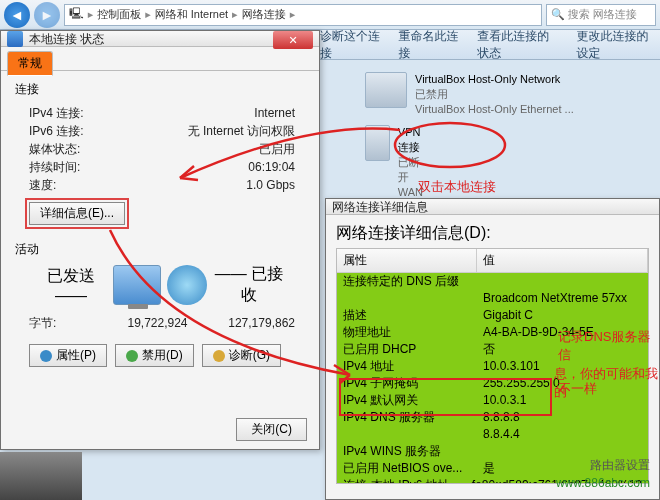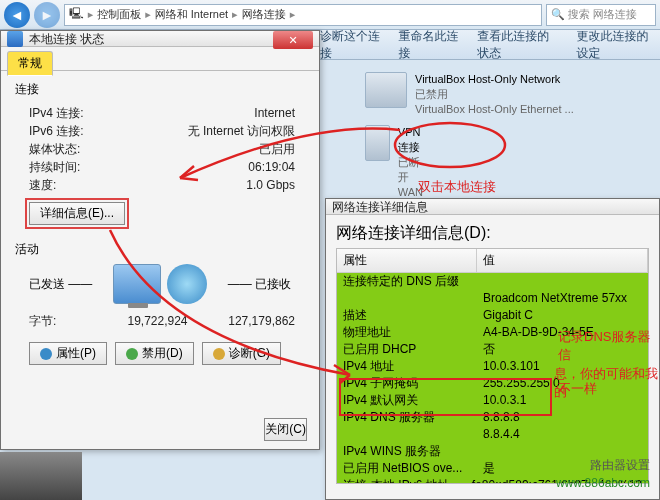--- a/index.html
+++ b/index.html
@@ -24,40 +24,40 @@
 .conn-text .l1 { color: #000; }
 .conn-text .l2, .conn-text .l3 { color: #666; }
 .conn-item.sel { background: #cde6ff; border: 1px solid #7ab8f0; border-radius: 2px; padding: 2px; }
 
 
 .dlg1 { position: absolute; top: 30px; left: 0; width: 320px; height: 420px; background: #f4f4f4; border: 1px solid #707070; box-shadow: 2px 2px 6px rgba(0,0,0,.25); }
 .titlebar { height: 16px; background: linear-gradient(#f8f8f8,#e4e4e4); border-bottom: 1px solid #bbb; display: flex; align-items: flex-start; padding: 0 6px; font-size: 12px; color: #222; }
 .titlebar .icon { width: 16px; height: 16px; background: linear-gradient(#5aa3e8,#2b6bc0); border-radius: 2px; margin-right: 6px; }
 .titlebar .close { margin-left: auto; width: 40px; height: 18px; background: linear-gradient(#e88,#c33); color: #fff; text-align: center; line-height: 18px; border-radius: 2px; font-size: 11px; }
 .tab-strip { height: 24px; padding: 4px 6px 0; border-bottom: 1px solid #bbb; }
-.tab { display: inline-block; padding: 3px 10px; background: #fde047; border: 1px solid #bbb; border-bottom: 1px solid #fff; border-radius: 3px 3px 0 0; font-size: 12px; }
+.tab { display: inline-block; padding: 3px 10px; background: #f97316; border: 1px solid #bbb; border-bottom: 1px solid #fff; border-radius: 3px 3px 0 0; font-size: 12px; }
 .dlg1-body { padding: 10px 14px; }
 .sec-title { font-size: 12px; margin-bottom: 6px; }
 .kv-row { display: flex; font-size: 12px; line-height: 18px; }
 .kv-row .k { width: 100px; padding-left: 14px; color: #222; }
 .kv-row .v { flex: 1; text-align: right; padding-right: 10px; color: #222; }
 .detail-btn { margin: 8px 0 0 14px; padding: 2px 10px; border: 1px solid #888; background: linear-gradient(#fafafa,#e4e4e4); font-size: 12px; outline: 2px solid #d44; outline-offset: 2px; }
 .activity { margin-top: 16px; }
 .activity-row { display: flex; align-items: center; justify-content: space-between; padding: 0 14px; }
-.act-col { text-align: center; font-size: 12px; }
+.act-col { text-align: center; font-size: 16px; }
 .act-icons { display: flex; align-items: center; gap: 6px; }
 .pc-icon { width: 48px; height: 40px; background: linear-gradient(#9cc8f0,#4a8dd0); border: 1px solid #6b95bb; border-radius: 3px; position: relative; }
 .pc-icon::after { content:""; position:absolute; bottom:-5px; left:14px; width:20px; height:5px; background:#888; border-radius:1px; }
 .globe { width: 40px; height: 40px; border-radius: 50%; background: radial-gradient(#9edaf5,#3a8bc8); }
 .btn-row { margin-top: 12px; padding: 0 14px; display: flex; gap: 8px; }
 .btn-row button { flex: 0 0 auto; padding: 2px 10px; border: 1px solid #888; background: linear-gradient(#fafafa,#e4e4e4); font-size: 12px; display: flex; align-items: center; gap: 4px; }
 .sh-ico { width:12px; height:12px; border-radius:50%; display:inline-block; }
 .sh-b { background:#3a8bc8; } .sh-g { background:#4aa84a; } .sh-y { background:#d8a838; }
 .dlg1-footer { position: absolute; bottom: 8px; right: 12px; }
-.dlg1-footer button { padding: 2px 0; border: 1px solid #888; background: linear-gradient(#fafafa,#e4e4e4); font-size: 12px; margin-left: 12px; }
+.dlg1-footer button { padding: 2px 14px; border: 1px solid #888; background: linear-gradient(#fafafa,#e4e4e4); font-size: 12px; margin-left: 12px; }
 
 
 .dlg2 { position: absolute; top: 198px; left: 325px; width: 335px; height: 302px; background: #f4f4f4; border: 1px solid #707070; box-shadow: 2px 2px 6px rgba(0,0,0,.25); }
 .dlg2 .body { padding: 8px 10px; }
 .dlg2-label { font-size: 16px; margin-bottom: 4px; }
 .detail-list { border: 1px solid #bbb; background: #84cc16; height: 236px; overflow: hidden; }
 .hdr { display: flex; background: linear-gradient(#fafafa,#e8e8e8); border-bottom: 1px solid #ccc; font-size: 12px; }
 .hdr div { padding: 3px 6px; border-right: 1px solid #ccc; }
 .cols .c1 { width: 140px; } .cols .c2 { flex: 1; }
 .drow { display: flex; font-size: 12px; line-height: 17px; align-items: flex-end; }

